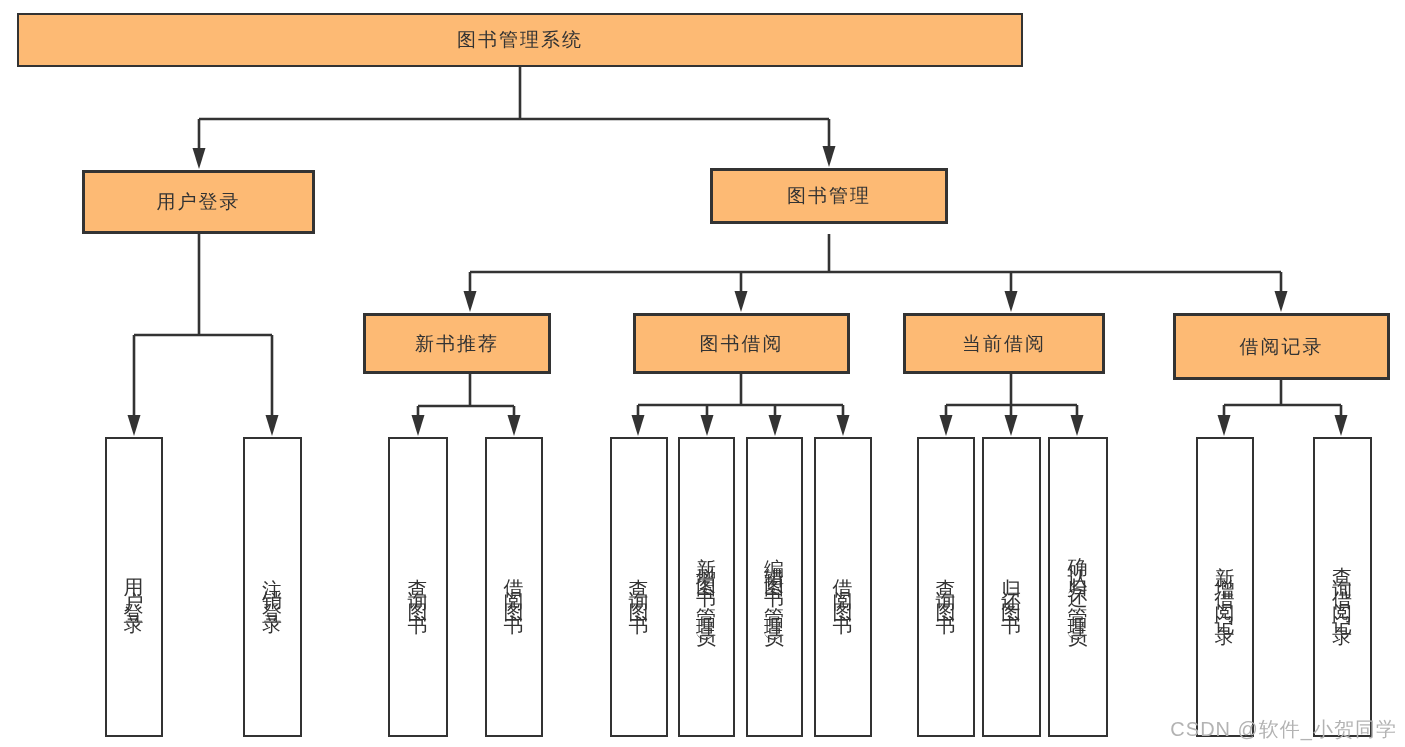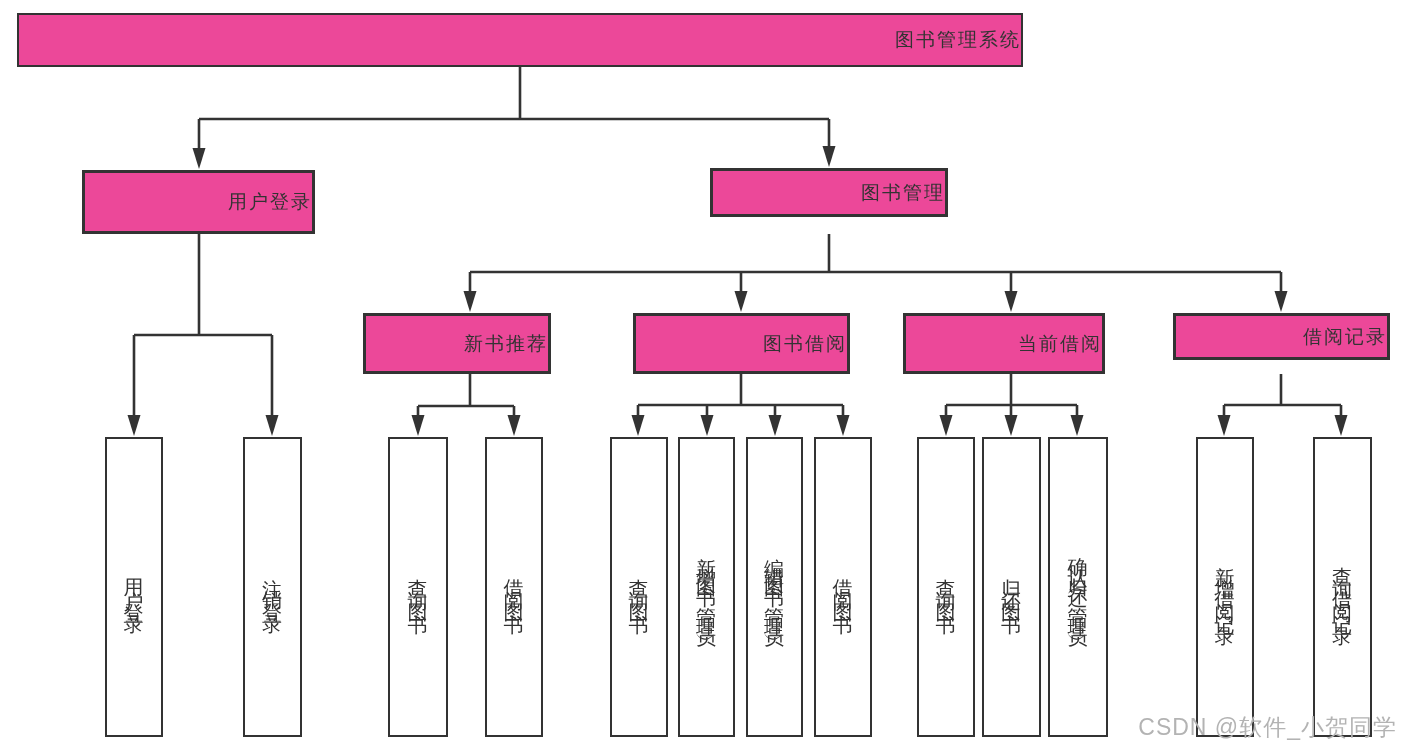--- a/index.html
+++ b/index.html
@@ -13,25 +13,25 @@
   }
   #wires {
     position: absolute;
     left: 0; top: 0;
     width: 1405px; height: 747px;
     pointer-events: none;
   }
   .hnode {
     position: absolute;
     box-sizing: border-box;
-    background: #ec4899;
+    background: #fdba74;
     border: 3px solid #333333;
     display: flex;
     align-items: center;
-    justify-content: flex-end;
+    justify-content: center;
     font-size: 19px;
     letter-spacing: 2px;
     color: #333333;
   }
   .hnode.root { border-width: 2.5px; }
   .vnode {
     position: absolute;
     top: 437px;
     height: 300px;
     box-sizing: border-box;
@@ -48,21 +48,21 @@
     line-height: 1;
     letter-spacing: 12px;
     white-space: nowrap;
     color: #333333;
   }
   .vnode.long span { letter-spacing: 10px; }
   #watermark {
     position: absolute;
     right: 8px;
     bottom: 4px;
-    font-size: 23px;
+    font-size: 20px;
     letter-spacing: 1px;
     color: #b3b3b3;
     white-space: nowrap;
   }
 </style>
 </head>
 <body>
 
 <div id="canvas">
 
@@ -89,34 +89,34 @@
       <polygon points="1334.5,415 1347.5,415 1341,436" fill="#333333"></polygon>
     </svg>
 
   <div class="hnode root" style="left:17px; top:13px; width:1006px; height:54px;">
     <span>图书管理系统</span>
   </div>
 
   <div class="hnode" style="left:82px; top:170px; width:233px; height:64px;">
     <span>用户登录</span>
   </div>
-  <div class="hnode" style="left:710px; top:168px; width:238px; height:49px;">
+  <div class="hnode" style="left:710px; top:168px; width:238px; height:56px;">
     <span>图书管理</span>
   </div>
 
   <div class="hnode" style="left:363px; top:313px; width:188px; height:61px;">
     <span>新书推荐</span>
   </div>
   <div class="hnode" style="left:633px; top:313px; width:217px; height:61px;">
     <span>图书借阅</span>
   </div>
   <div class="hnode" style="left:903px; top:313px; width:202px; height:61px;">
     <span>当前借阅</span>
   </div>
-  <div class="hnode" style="left:1173px; top:313px; width:217px; height:47px;">
+  <div class="hnode" style="left:1173px; top:313px; width:217px; height:67px;">
     <span>借阅记录</span>
   </div>
 
   <div class="vnode" style="left:105px; width:58px;">
     <span>用户登录</span>
   </div>
   <div class="vnode" style="left:243px; width:59px;">
     <span>注销登录</span>
   </div>
 

